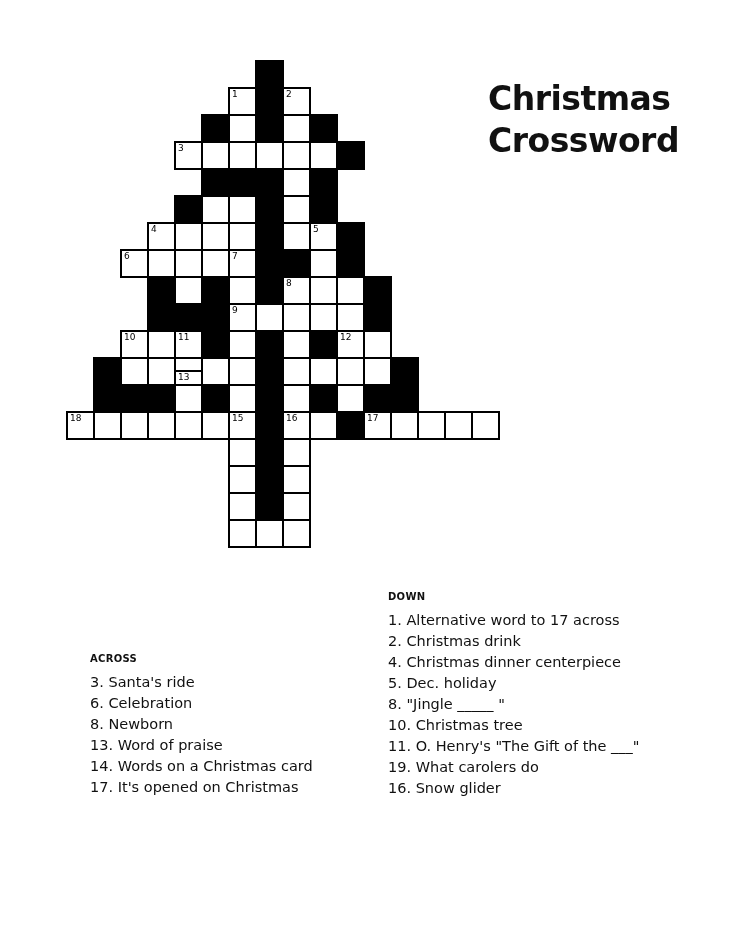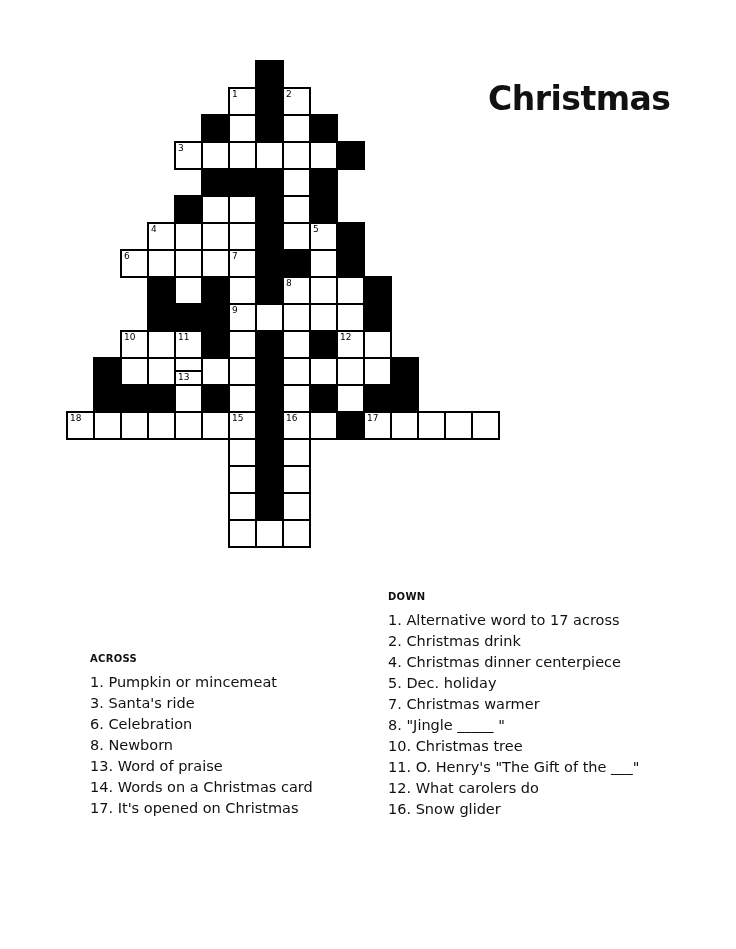--- a/index.html
+++ b/index.html
@@ -97,20 +97,21 @@
     top: 586px;
   }
 </style>
 </head>
 <body>
 
 <div id="page">
 
   <div id="title">
     <span>Christmas</span>
+    <span class="line2">Crossword</span>
   </div>
 
   <div id="grid">
       <div class="cell black" style="left: 189px; top: 0px;"></div>
       <div class="cell white" style="left: 162px; top: 27px;">
         <span class="num">1</span>
       </div>
       <div class="cell black" style="left: 189px; top: 27px;"></div>
       <div class="cell white" style="left: 216px; top: 27px;">
         <span class="num">2</span>
@@ -263,39 +264,37 @@
       <div class="cell black" style="left: 189px; top: 432px;"></div>
       <div class="cell white" style="left: 216px; top: 432px;"></div>
       <div class="cell white" style="left: 162px; top: 459px;"></div>
       <div class="cell white" style="left: 189px; top: 459px;"></div>
       <div class="cell white" style="left: 216px; top: 459px;"></div>
     </div>
 
   <div class="clue-block" id="across-block">
     <div class="clue-heading">ACROSS</div>
     <ul class="clue-list" id="across-list">
-        <li>1. Pumpkin or mincemeat</li>
         <li>3. Santa's ride</li>
         <li>6. Celebration</li>
         <li>8. Newborn</li>
         <li>13. Word of praise</li>
         <li>14. Words on a Christmas card</li>
         <li>17. It's opened on Christmas</li>
       </ul>
   </div>
 
   <div class="clue-block" id="down-block">
     <div class="clue-heading">DOWN</div>
     <ul class="clue-list" id="down-list">
         <li>1. Alternative word to 17 across</li>
         <li>2. Christmas drink</li>
         <li>4. Christmas dinner centerpiece</li>
         <li>5. Dec. holiday</li>
-        <li>7. Christmas warmer</li>
         <li>8. "Jingle _____ "</li>
         <li>10. Christmas tree</li>
         <li>11. O. Henry's "The Gift of the ___"</li>
-        <li>12. What carolers do</li>
+        <li>19. What carolers do</li>
         <li>16. Snow glider</li>
       </ul>
   </div>
 
 </div>
 
 </body></html>

